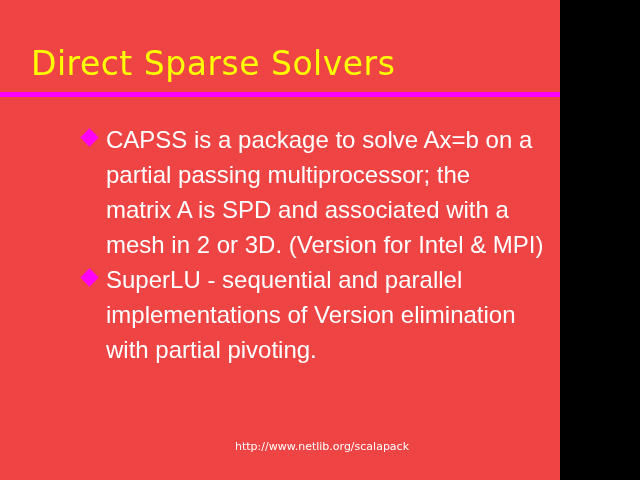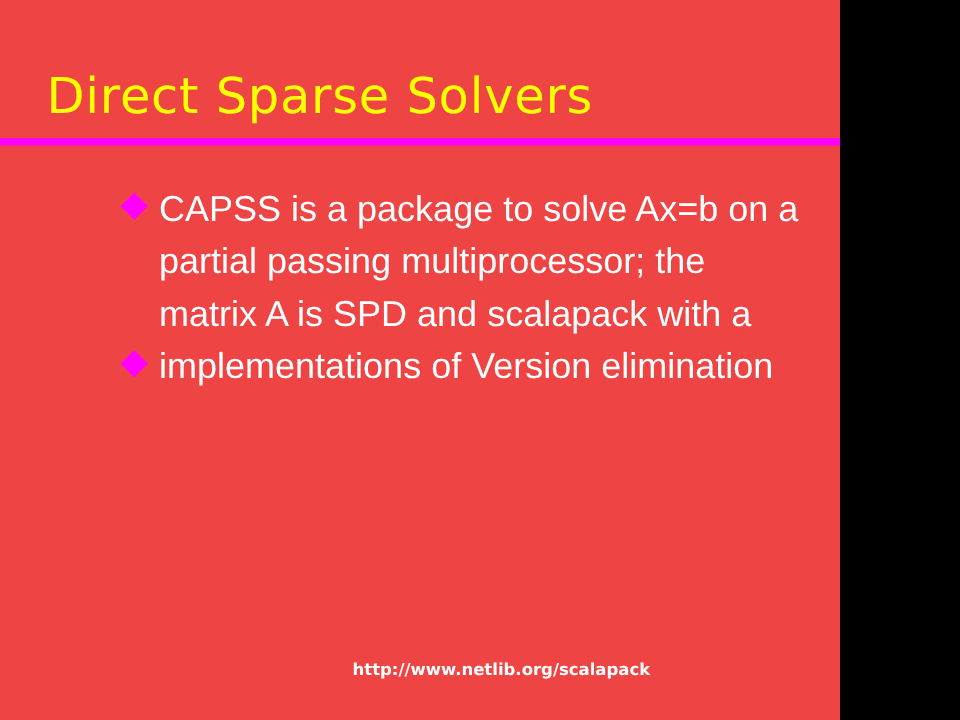--- a/index.html
+++ b/index.html
@@ -82,21 +82,20 @@
   #footer-url {
     position: absolute;
     left: 235px;
     top: 440px;
     font-family: "DejaVu Sans", sans-serif;
     font-size: 11px;
     line-height: 14px;
     color: #ffffff;
     white-space: nowrap;
     letter-spacing: 0px;
-    font-weight: bold;
   }
   #footer-page {
     position: absolute;
     left: 588px;
     top: 437px;
     font-family: Liberation Serif, serif;
     font-size: 17px;
     line-height: 20px;
     color: #ffffff;
     white-space: nowrap;
@@ -111,28 +110,31 @@
 
   <div id="title-rule"></div>
 
   <div id="body">
 
     <div class="bullet-block">
       <span class="bullet-marker"></span>
       <div class="bullet-lines">
         <span class="bullet-line">CAPSS is a package to solve Ax=b on a</span>
         <span class="bullet-line">partial passing multiprocessor; the</span>
-        <span class="bullet-line">matrix A is SPD and scalapack with a</span>
+        <span class="bullet-line">matrix A is SPD and associated with a</span>
+        <span class="bullet-line">mesh in 2 or 3D. (Version for Intel &amp; MPI)</span>
       </div>
     </div>
 
     <div class="bullet-block">
       <span class="bullet-marker"></span>
       <div class="bullet-lines">
+        <span class="bullet-line">SuperLU - sequential and parallel</span>
         <span class="bullet-line">implementations of Version elimination</span>
+        <span class="bullet-line">with partial pivoting.</span>
       </div>
     </div>
 
   </div>
 
   <div id="footer-url">http://www.netlib.org/scalapack</div>
 
   <div id="footer-page">36</div>
 
 </div>

